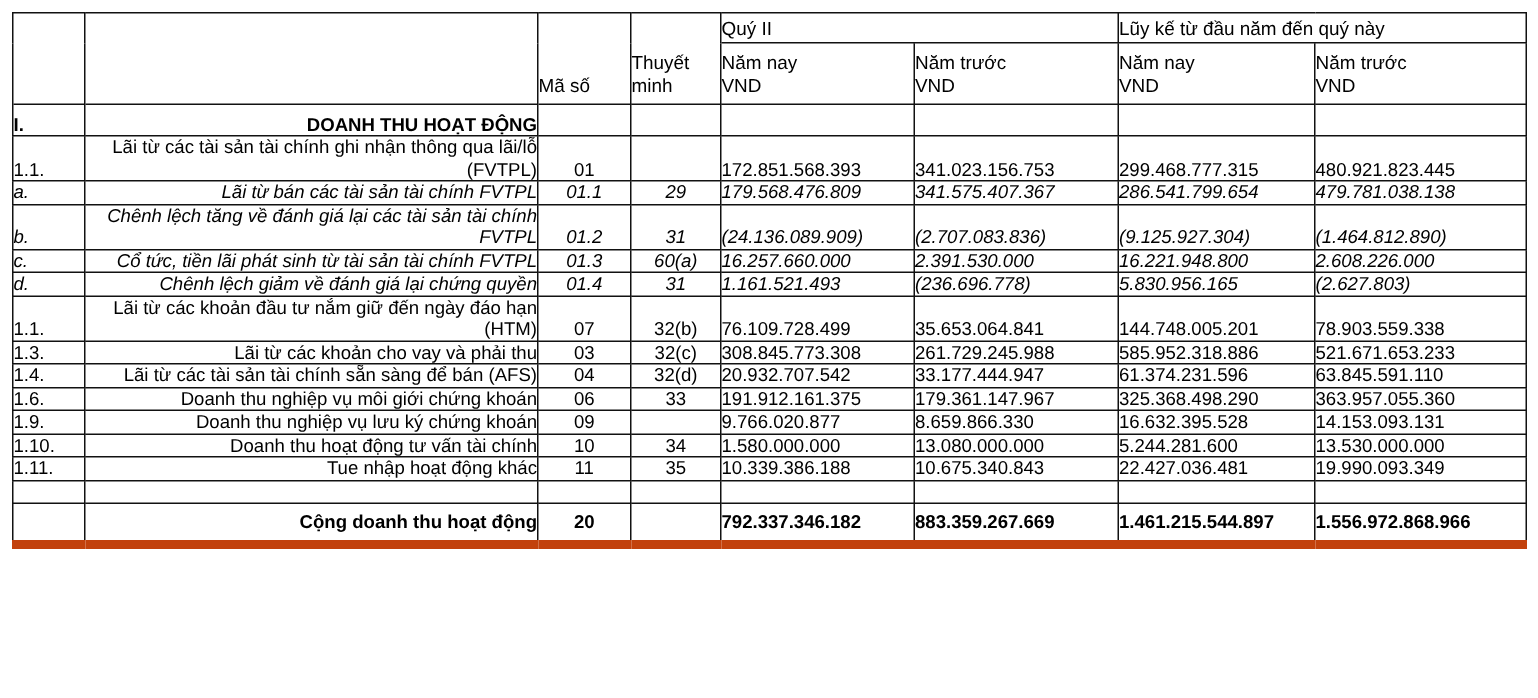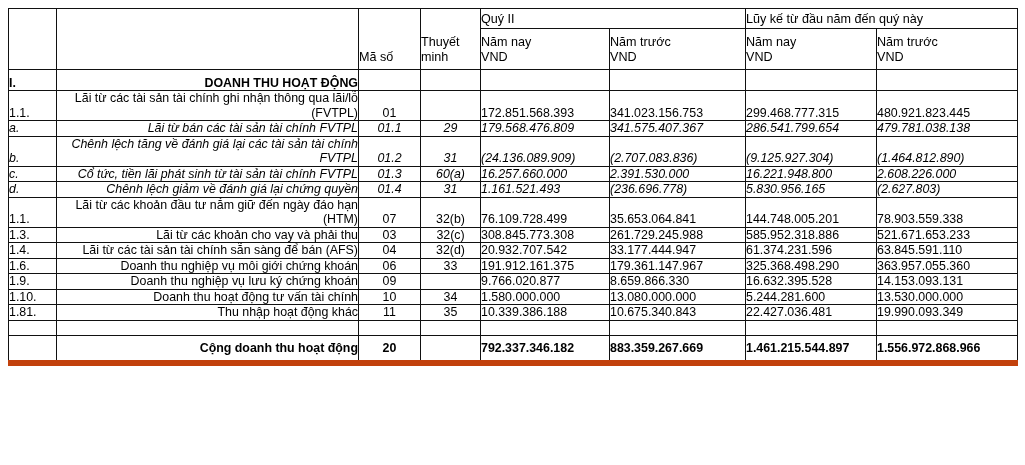--- a/index.html
+++ b/index.html
@@ -280,22 +280,22 @@
           <td class="idx">1.10.</td>
           <td class="desc">Doanh thu hoạt động tư vấn tài chính</td>
           <td class="code">10</td>
           <td class="note">34</td>
           <td class="val">1.580.000.000</td>
           <td class="val">13.080.000.000</td>
           <td class="val">5.244.281.600</td>
           <td class="val">13.530.000.000</td>
         </tr>
         <tr>
-          <td class="idx">1.81.</td>
-          <td class="desc">Thu nhập hoạt động khác</td>
+          <td class="idx">1.11.</td>
+          <td class="desc">Tue nhập hoạt động khác</td>
           <td class="code">11</td>
           <td class="note">35</td>
           <td class="val">10.339.386.188</td>
           <td class="val">10.675.340.843</td>
           <td class="val">22.427.036.481</td>
           <td class="val">19.990.093.349</td>
         </tr>
         <tr class="pad">
           <td>&nbsp;</td>
           <td>&nbsp;</td>

